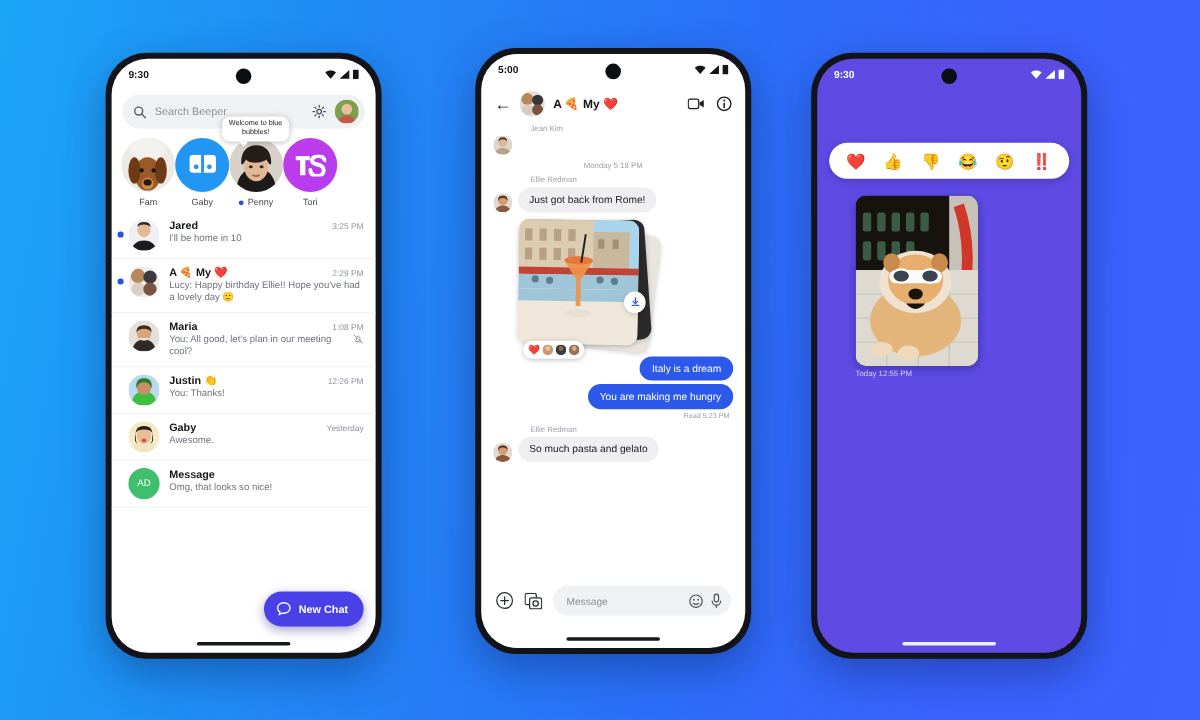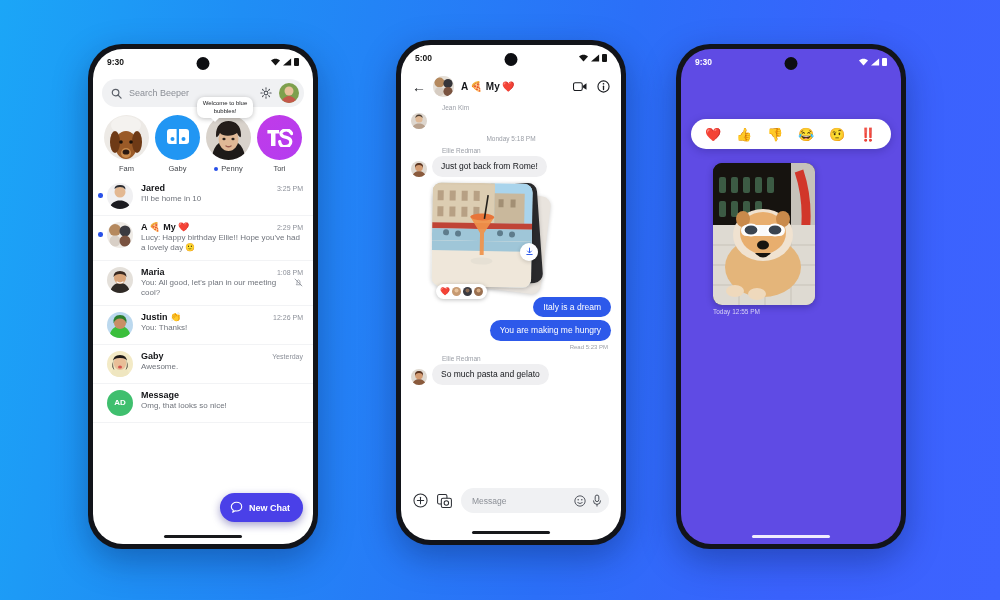--- a/index.html
+++ b/index.html
@@ -48,21 +48,21 @@
 
   
   .searchbar {
     margin:4px 9px 0; height:28px; border-radius:14px; background:#F0F1F3;
     display:flex; align-items:center; padding:0 5px 0 9px; gap:7px;
   }
   .searchbar .ph { flex:1; font-size:9px; color:#8B8F96; }
   .avatar-sm { width:20px; height:20px; border-radius:50%; overflow:hidden; }
 
   .grid {
-    display:grid; grid-template-columns:repeat(4,1fr);
+    display:grid; grid-template-columns:repeat(5,1fr);
     gap:2px 0; padding:8px 8px 4px;
   }
   .gcell { display:flex; flex-direction:column; align-items:center; position:relative; }
   .gav {
     width:45px; height:45px; border-radius:50%;
     overflow:hidden; position:relative;
     display:flex; align-items:center; justify-content:center;
   }
   .gname {
     font-size:7.5px; color:#44474C; margin-top:4px;
@@ -412,21 +412,21 @@
           <div class="ctop">
             <span class="cname">Gaby</span>
             <span class="ctime">Yesterday</span>
           </div>
           <div class="cprev">Awesome.</div>
         </div>
       </div>
 
       <div class="crow">
         <span class="cav" style="background:#3FBF6E;display:flex;align-items:center;justify-content:center">
-          <span style="font-size:8px;color:#fff;font-weight:700">AD</span>
+          <span style="font-size:8px;color:#fff;font-weight:400">AD</span>
         </span>
         <div class="cbody">
           <div class="ctop">
             <span class="cname">Message</span>
             <span class="ctime"></span>
           </div>
           <div class="cprev">Omg, that looks so nice!</div>
         </div>
       </div>
     </div>

